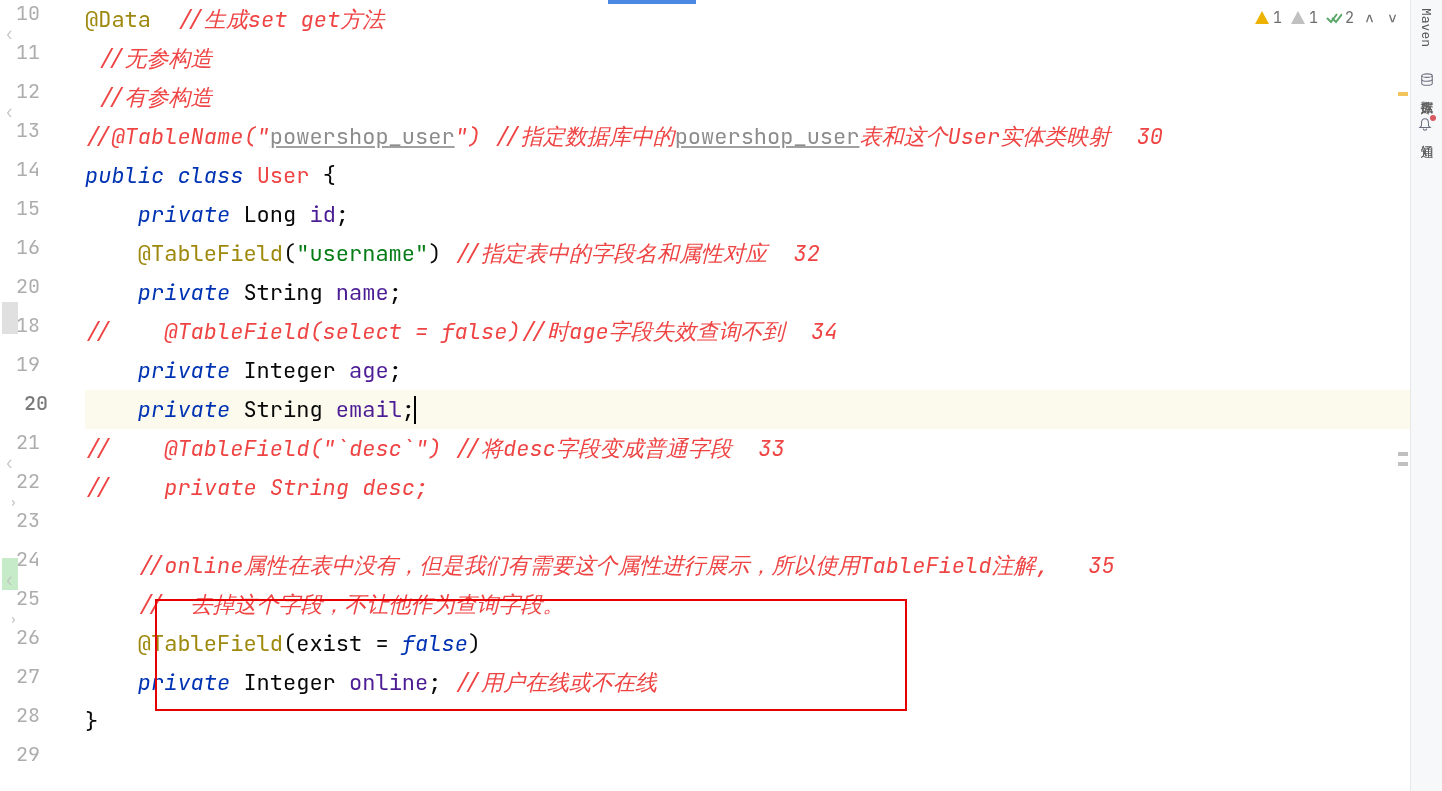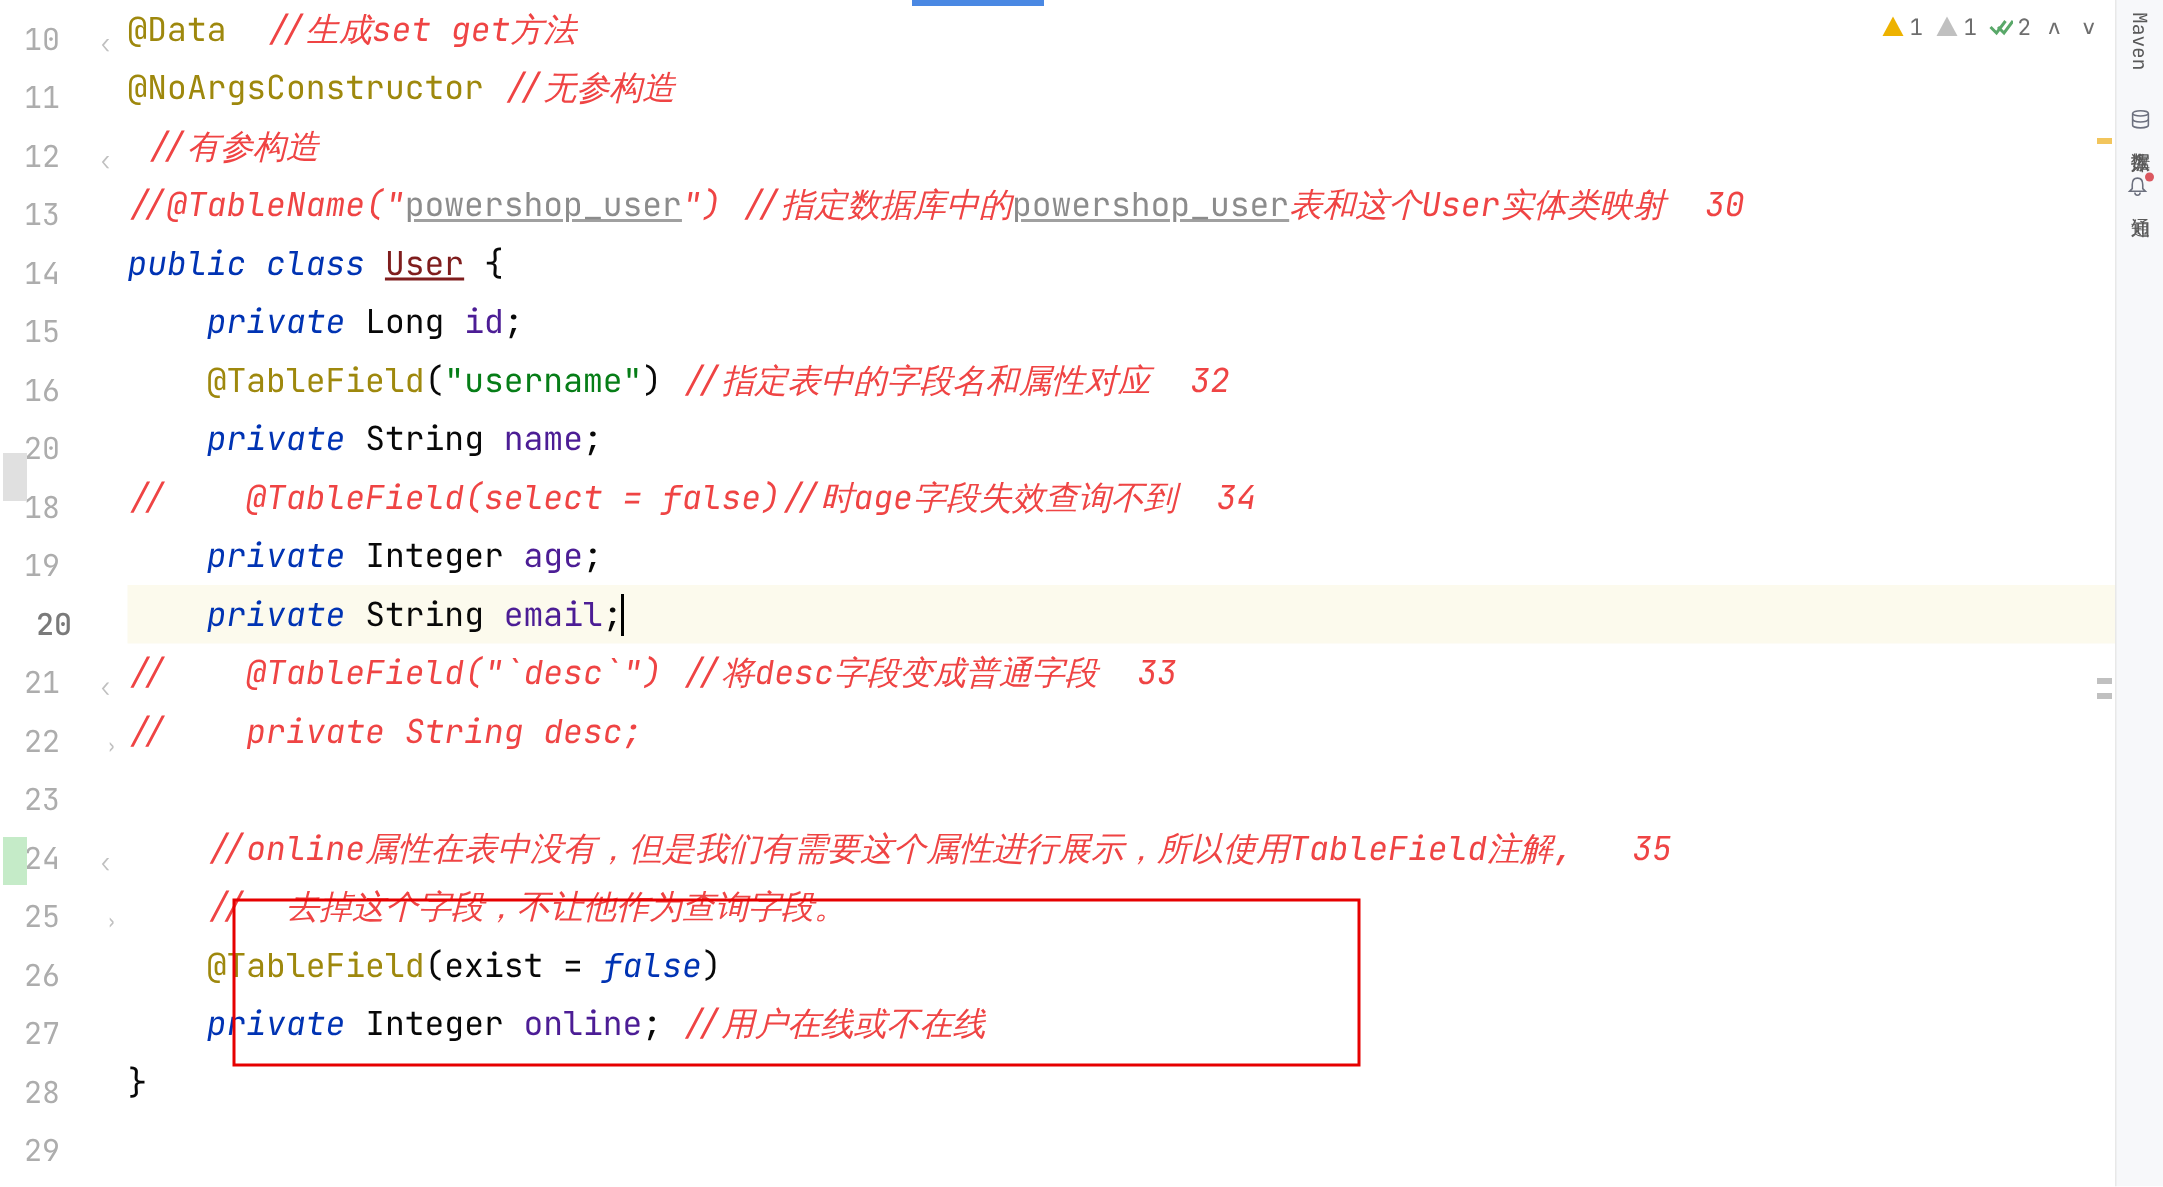--- a/index.html
+++ b/index.html
@@ -14,21 +14,22 @@
     }
     .gutter {
       width: 85px;
       background: #ffffff;
       flex-shrink: 0;
       padding-top: 0;
     }
     .line-row {
       display: flex;
       height: 39px;
-      align-items: flex-end;
+      align-items: flex-start;
+      flex-direction: column;
     }
     .line-number {
       width: 60px;
       text-align: right;
       color: #adadad;
       font-size: 20px;
       padding-right: 20px;
     }
     .line-number.current {
       color: #7a7a7a;
@@ -73,21 +74,21 @@
       display: flex;
       align-items: center;
       font-size: 22px;
       white-space: pre;
       position: relative;
     }
     .code-line.current {
       background: #fcfaed;
     }
     .kw { color: #0033b3; font-style: italic; }
-    .type { color: #7f1d1d; text-decoration: underline; }
+    .type { color: #ef4444; }
     .anno { color: #9e880d; }
     .field { color: #4c1d95; }
     .str { color: #067d17; }
     .cmt { color: #ef4444; font-style: italic; }
     .cmt-u { color: #8c8c8c; text-decoration: underline; text-decoration-color: #a0a0a0; }
     .plain { color: #080808; }
     .caret {
       display: inline-block;
       width: 2px;
       height: 28px;
@@ -279,21 +280,21 @@
       <div class="line-number">29</div>
       <div class="gutter-extra"></div>
     </div>
 </div>
 
 <div class="code-area">
   <div class="top-blue"></div>
 
   <div class="code-line"><span class="anno">@Data</span><span class="cmt">  //生成set get方法</span></div>
 
-  <div class="code-line"><span class="anno">@NoArgsConstructor</span><span class="cmt"> //无参构造</span></div>
+  <div class="code-line"><span class="cmt"> //无参构造</span></div>
 
   <div class="code-line"><span class="cmt"> //有参构造</span></div>
 
   <div class="code-line"><span class="cmt">//@TableName("</span><span class="cmt-u">powershop_user</span><span class="cmt">") //指定数据库中的</span><span class="cmt-u">powershop_user</span><span class="cmt">表和这个User实体类映射  30</span></div>
 
   <div class="code-line"><span class="kw">public</span><span> </span><span class="kw">class</span><span> </span><span class="type">User</span><span class="plain"> {</span></div>
 
   <div class="code-line"><span>    </span><span class="kw">private</span><span> </span><span class="plain">Long</span><span> </span><span class="field">id</span><span class="plain">;</span></div>
 
   <div class="code-line"><span>    </span><span class="anno">@TableField</span><span class="plain">(</span><span class="str">"username"</span><span class="plain">)</span><span class="cmt"> //指定表中的字段名和属性对应  32</span></div>

